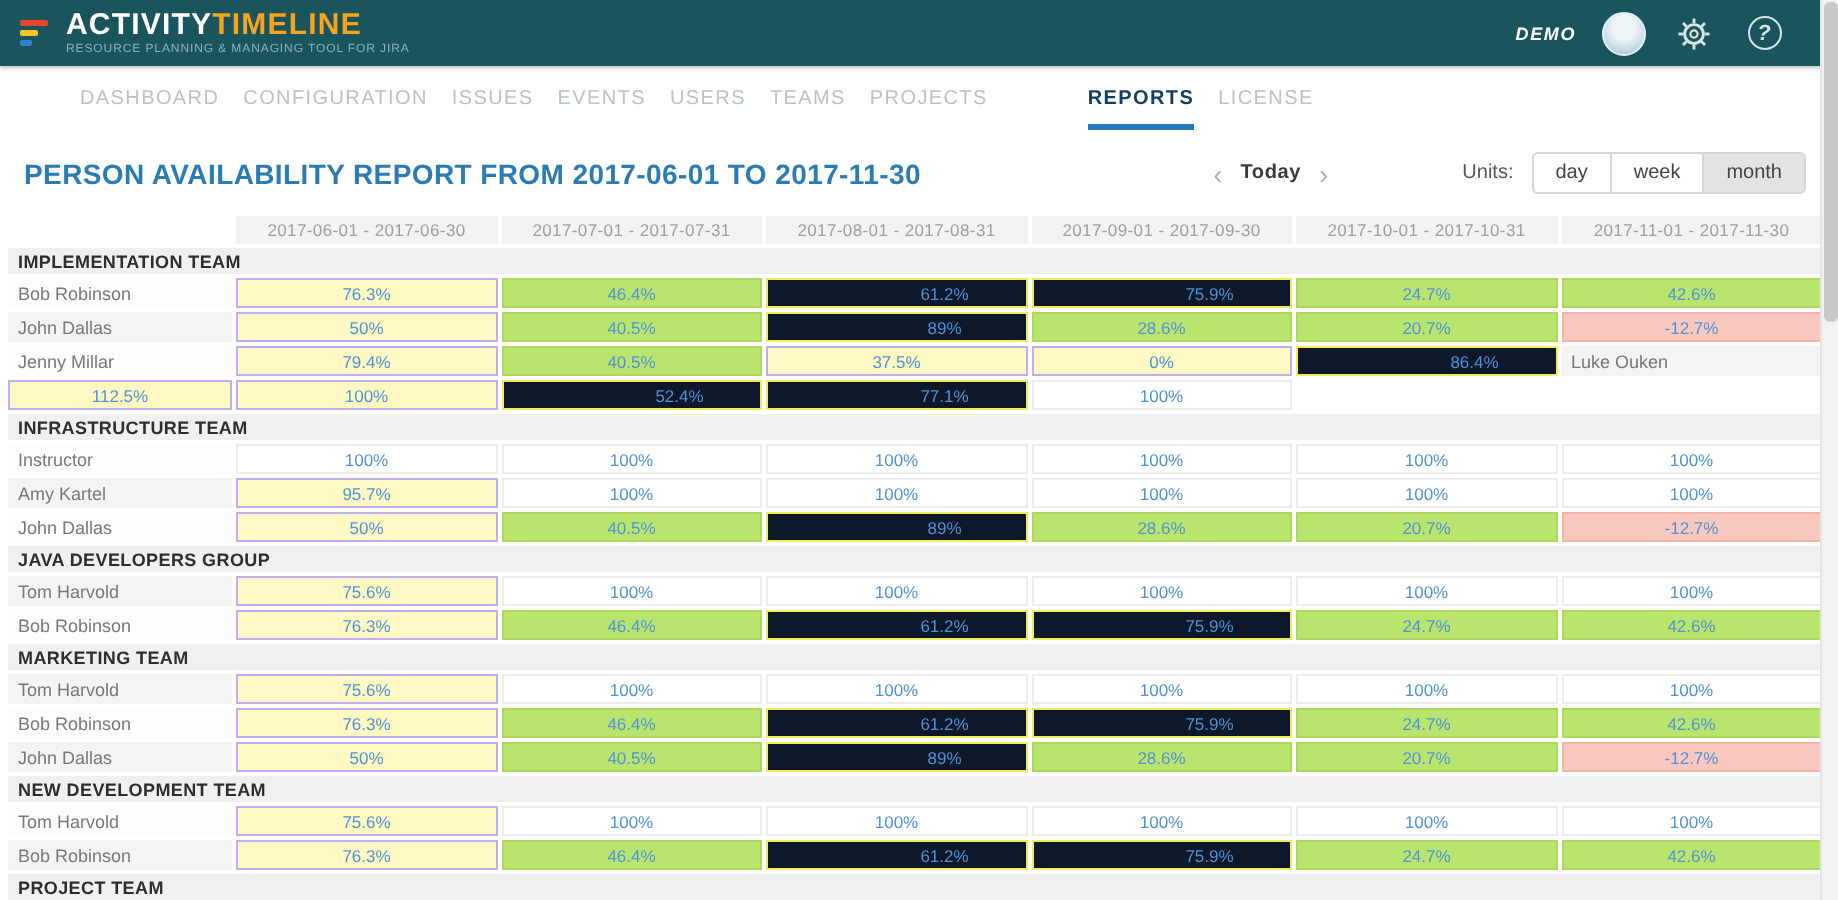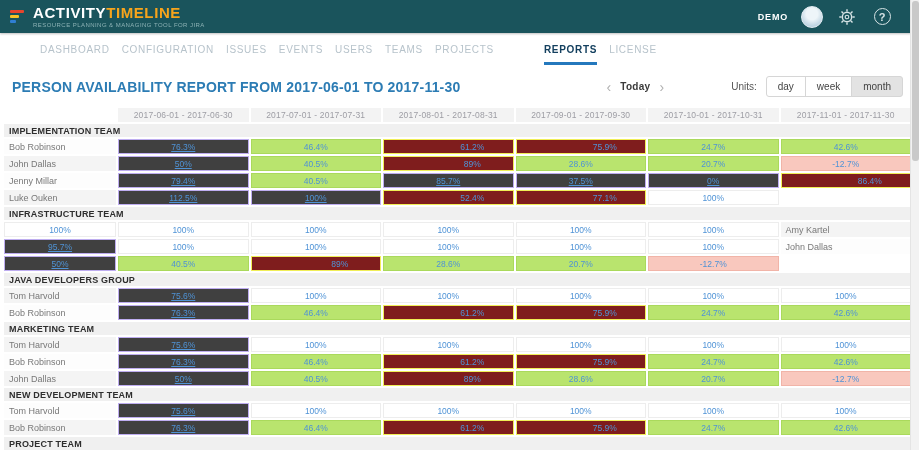--- a/index.html
+++ b/index.html
@@ -13,21 +13,21 @@
     justify-content: center; gap: 2px; }
   .logo-icon .bar { height: 3px; border-radius: 1px; }
   .bar-red    { width: 14px; background: #e8452c; }
   .bar-yellow { width: 9px;  background: #f7c325; }
   .bar-blue   { width: 6px;  background: #2f7fd3; }
   .logo-text { margin-left: 8px; line-height: 1; }
   .logo-line1 { font-size: 15px; font-weight: bold; letter-spacing: .6px; }
   .logo-line1 .p1 { color: #ffffff; }
   .logo-line1 .p2 { color: #f7a41c; }
   .logo-sub { font-size: 6px; color: #8db2b5; letter-spacing: .45px; margin-top: 2px; }
-  .topbar-right { margin-left: auto; display: flex; align-items: center; gap: 13px; }
+  .topbar-right { margin-left: auto; display: flex; align-items: center; gap: 13px; font-style: italic; }
   .demo-label { color: #fff; font-size: 9px; letter-spacing: .8px; font-weight: bold; }
   .avatar { width: 22px; height: 22px; border-radius: 50%;
     background: radial-gradient(circle at 50% 35%, #eef5f9 0 35%, #aac6d8 90%);
     border: 1px solid #e5eef4; cursor: pointer; }
   .icon-btn { width: 22px; height: 22px; display: flex; align-items: center;
     justify-content: center; cursor: pointer; }
   .help-circle { width: 17px; height: 17px; border: 1.4px solid #d7e4e6; border-radius: 50%;
     color: #d7e4e6; font-size: 11px; font-weight: bold; display: flex;
     align-items: center; justify-content: center; }
 
@@ -60,23 +60,23 @@
     display: flex; align-items: center; justify-content: center; letter-spacing: .2px; }
   .section { grid-column: 1 / -1; height: 13px; background: #f0f0f0; color: #2e2e2e;
     font-size: 9px; font-weight: bold; display: flex; align-items: center;
     padding-left: 5px; letter-spacing: .2px; }
   .name { height: 15px; font-size: 9px; color: #787878; display: flex;
     align-items: center; padding-left: 5px; }
   .name.even { background: #f4f4f4; }
   .name.odd  { background: #fdfdfd; }
   .cell { height: 15px; font-size: 8.5px; color: #4f93d6; display: flex;
     align-items: center; justify-content: center; border: 1px solid transparent; }
-  .cell.purple { background: #404040; border-color: #beadf0; text-decoration: underline; }
+  .cell.purple { background: #fef9c3; border-color: #beadf0; }
   .cell.green  { background: #b9e46e; border-color: #aad95c; }
-  .cell.yellow { background: #7f1d1d; border-color: #f0ee57; padding-left: 48px; }
+  .cell.yellow { background: #0f172a; border-color: #f0ee57; padding-left: 48px; }
   .cell.red    { background: #f9c8be; border-color: #f1b4a8; }
   .cell.none   { background: #ffffff; border-color: #ededed; }
 
   
   .scrollbar { position: fixed; top: 0; right: 0; width: 9px; height: 450px;
     background: #f2f2f2; border-left: 1px solid #e4e4e4; }
   .scroll-thumb { position: absolute; top: 1px; left: 1px; width: 7px; height: 160px;
     background: #c9c9c9; border-radius: 3px; cursor: grab; }
 </style>
 </head>
@@ -163,31 +163,31 @@
     <div class="name even">John Dallas</div>
     <div class="cell purple">50%</div>
     <div class="cell green">40.5%</div>
     <div class="cell yellow">89%</div>
     <div class="cell green">28.6%</div>
     <div class="cell green">20.7%</div>
     <div class="cell red">-12.7%</div>
     <div class="name odd">Jenny Millar</div>
     <div class="cell purple">79.4%</div>
     <div class="cell green">40.5%</div>
-    <div class="cell purple">85.7%</div>
     <div class="cell purple">37.5%</div>
     <div class="cell purple">0%</div>
     <div class="cell yellow">86.4%</div>
     <div class="name even">Luke Ouken</div>
     <div class="cell purple">112.5%</div>
     <div class="cell purple">100%</div>
     <div class="cell yellow">52.4%</div>
     <div class="cell yellow">77.1%</div>
     <div class="cell none">100%</div>
     <div class="section">INFRASTRUCTURE TEAM</div>
+    <div class="name odd">Instructor</div>
     <div class="cell none">100%</div>
     <div class="cell none">100%</div>
     <div class="cell none">100%</div>
     <div class="cell none">100%</div>
     <div class="cell none">100%</div>
     <div class="cell none">100%</div>
     <div class="name even">Amy Kartel</div>
     <div class="cell purple">95.7%</div>
     <div class="cell none">100%</div>
     <div class="cell none">100%</div>

